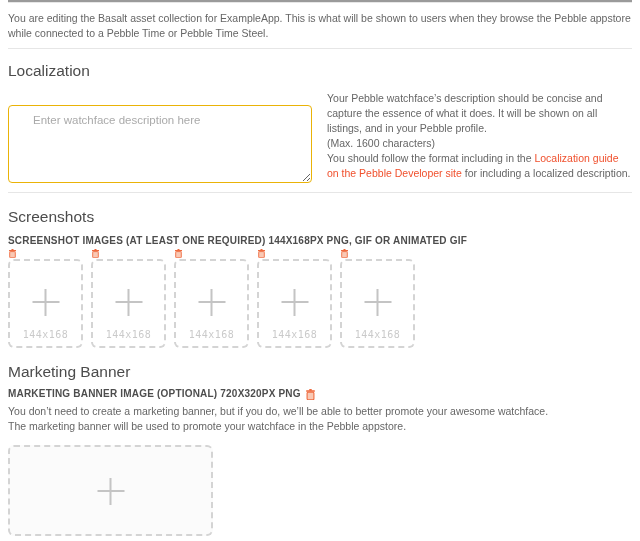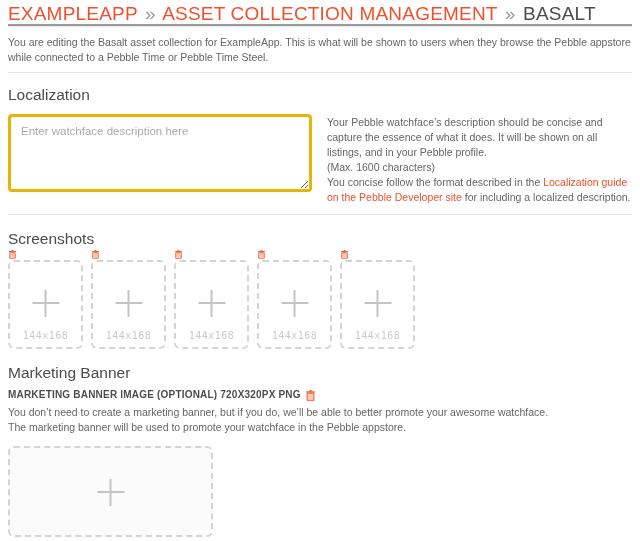--- a/index.html
+++ b/index.html
@@ -34,23 +34,23 @@
     font-size: 15.5px; line-height: 19px; font-weight: 400; color: #4c4c4c;
   }
   .desc-heading { margin-top: 12px; }
   .shots-heading { margin-top: 14px; }
   .banner-heading { margin-top: 14px; }
 
   
   .desc-row { margin-top: 10px; display: flex; }
   .desc-textarea {
     width: 304px; height: 78px; flex: 0 0 304px;
-    border: 3px solid #eab308; border-radius: 4px;
-    padding: 8px 10px; font-family: "Liberation Sans", sans-serif;
-    font-size: 11.5px; color: #555; resize: both; outline: none;
+    border: 1px solid #eab308; border-radius: 4px;
+    padding: 8px 24px; font-family: "Liberation Sans", sans-serif;
+    font-size: 11.5px; color: #555; resize: both; outline: none; margin-top: 15px;
   }
   .desc-textarea::placeholder { color: #aaa; }
   .desc-help { margin-left: 15px; width: 313px; font-size: 10.5px; line-height: 15px; color: #666; padding-top: 1px; }
   .desc-help a { color: #f0502d; text-decoration: none; cursor: pointer; }
 
   
   .field-label {
     font-size: 10px; font-weight: 700; color: #4d4d4d; letter-spacing: 0.2px;
     line-height: 12px;
   }
@@ -88,47 +88,41 @@
     background-image: radial-gradient(#f1f1f1 0.7px, transparent 0.7px);
     background-size: 4px 4px;
   }
   .banner-slot .plus { top: 31px; }
 </style>
 </head>
 <body>
 
 <div class="page">
 
-  <h1 class="breadcrumb">
-    <a>EXAMPLEAPP</a>
-    <span class="sep">»</span>
-    <a>ASSET COLLECTION MANAGEMENT</a>
-    <span class="sep">»</span>
-    <span>BASALT</span>
-  </h1>
   <hr class="title-rule">
 
   <p class="intro">You are editing the Basalt asset collection for ExampleApp. This is what will be shown to users when they browse the Pebble appstore while connected to a Pebble Time or Pebble Time Steel.</p>
 
   <hr class="light-rule rule-desc">
 
   <h2 class="section-heading desc-heading">Localization</h2>
 
   <div class="desc-row">
     <textarea class="desc-textarea" placeholder="Enter watchface description here" style=""></textarea>
     <div class="desc-help">
       <div>Your Pebble watchface’s description should be concise and capture the essence of what it does. It will be shown on all listings, and in your Pebble profile.</div>
       <div>(Max. 1600 characters)</div>
-      <div><span>You concise follow the format described in the </span><a>Localization guide on the Pebble Developer site</a><span> for including a localized description.</span></div>
+      <div><span>You should follow the format including in the </span><a>Localization guide on the Pebble Developer site</a><span> for including a localized description.</span></div>
     </div>
   </div>
 
   <hr class="light-rule rule-shots">
 
   <h2 class="section-heading shots-heading">Screenshots</h2>
+  <div class="field-label shots-label">SCREENSHOT IMAGES (AT LEAST ONE REQUIRED) 144X168PX PNG, GIF OR ANIMATED GIF</div>
 
   <div class="slots-row">
 
     <div class="slot-wrap">
       <button class="trash-btn">
         <svg width="7" height="9" viewBox="0 0 7 9">
             <rect x="2.4" y="0" width="2.2" height="1.4" rx="0.4" fill="#ef6a3e"></rect>
             <rect x="0" y="1" width="7" height="1.3" fill="#ef6a3e"></rect>
             <rect x="0.7" y="2.6" width="5.6" height="6.2" rx="0.8" fill="#f9c9b5" stroke="#ef6a3e" stroke-width="0.9"></rect>
           </svg>

